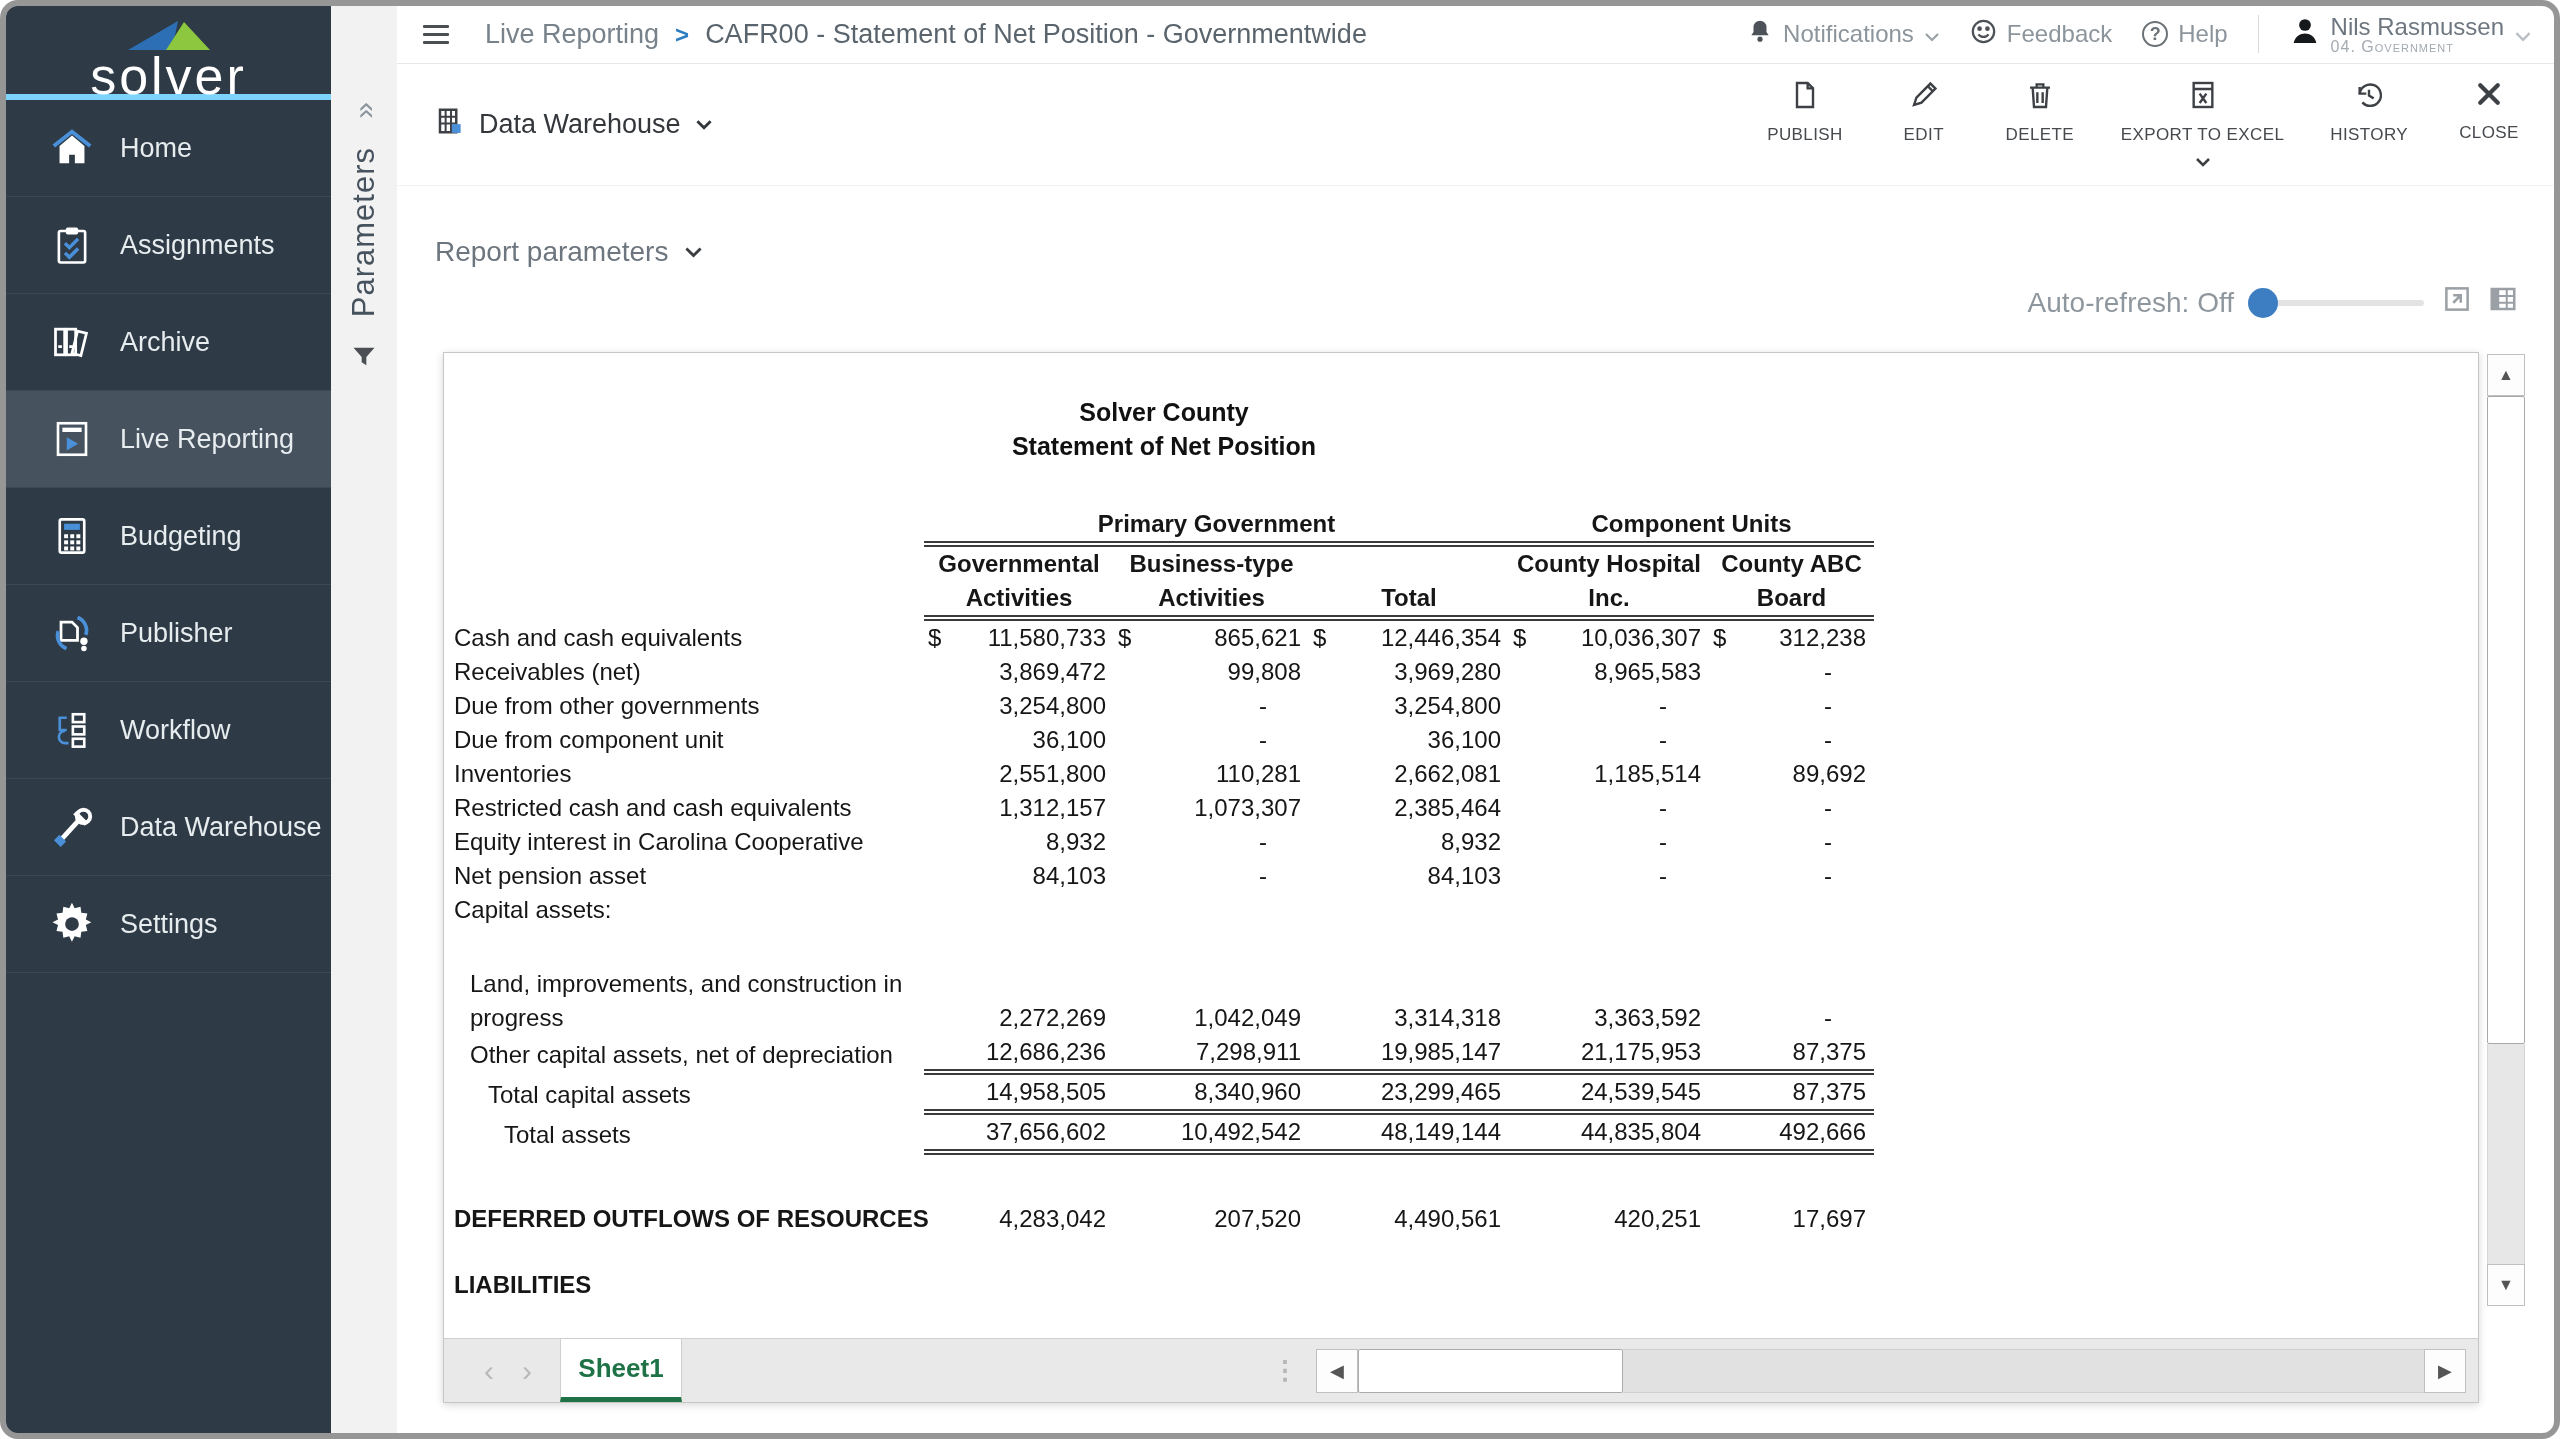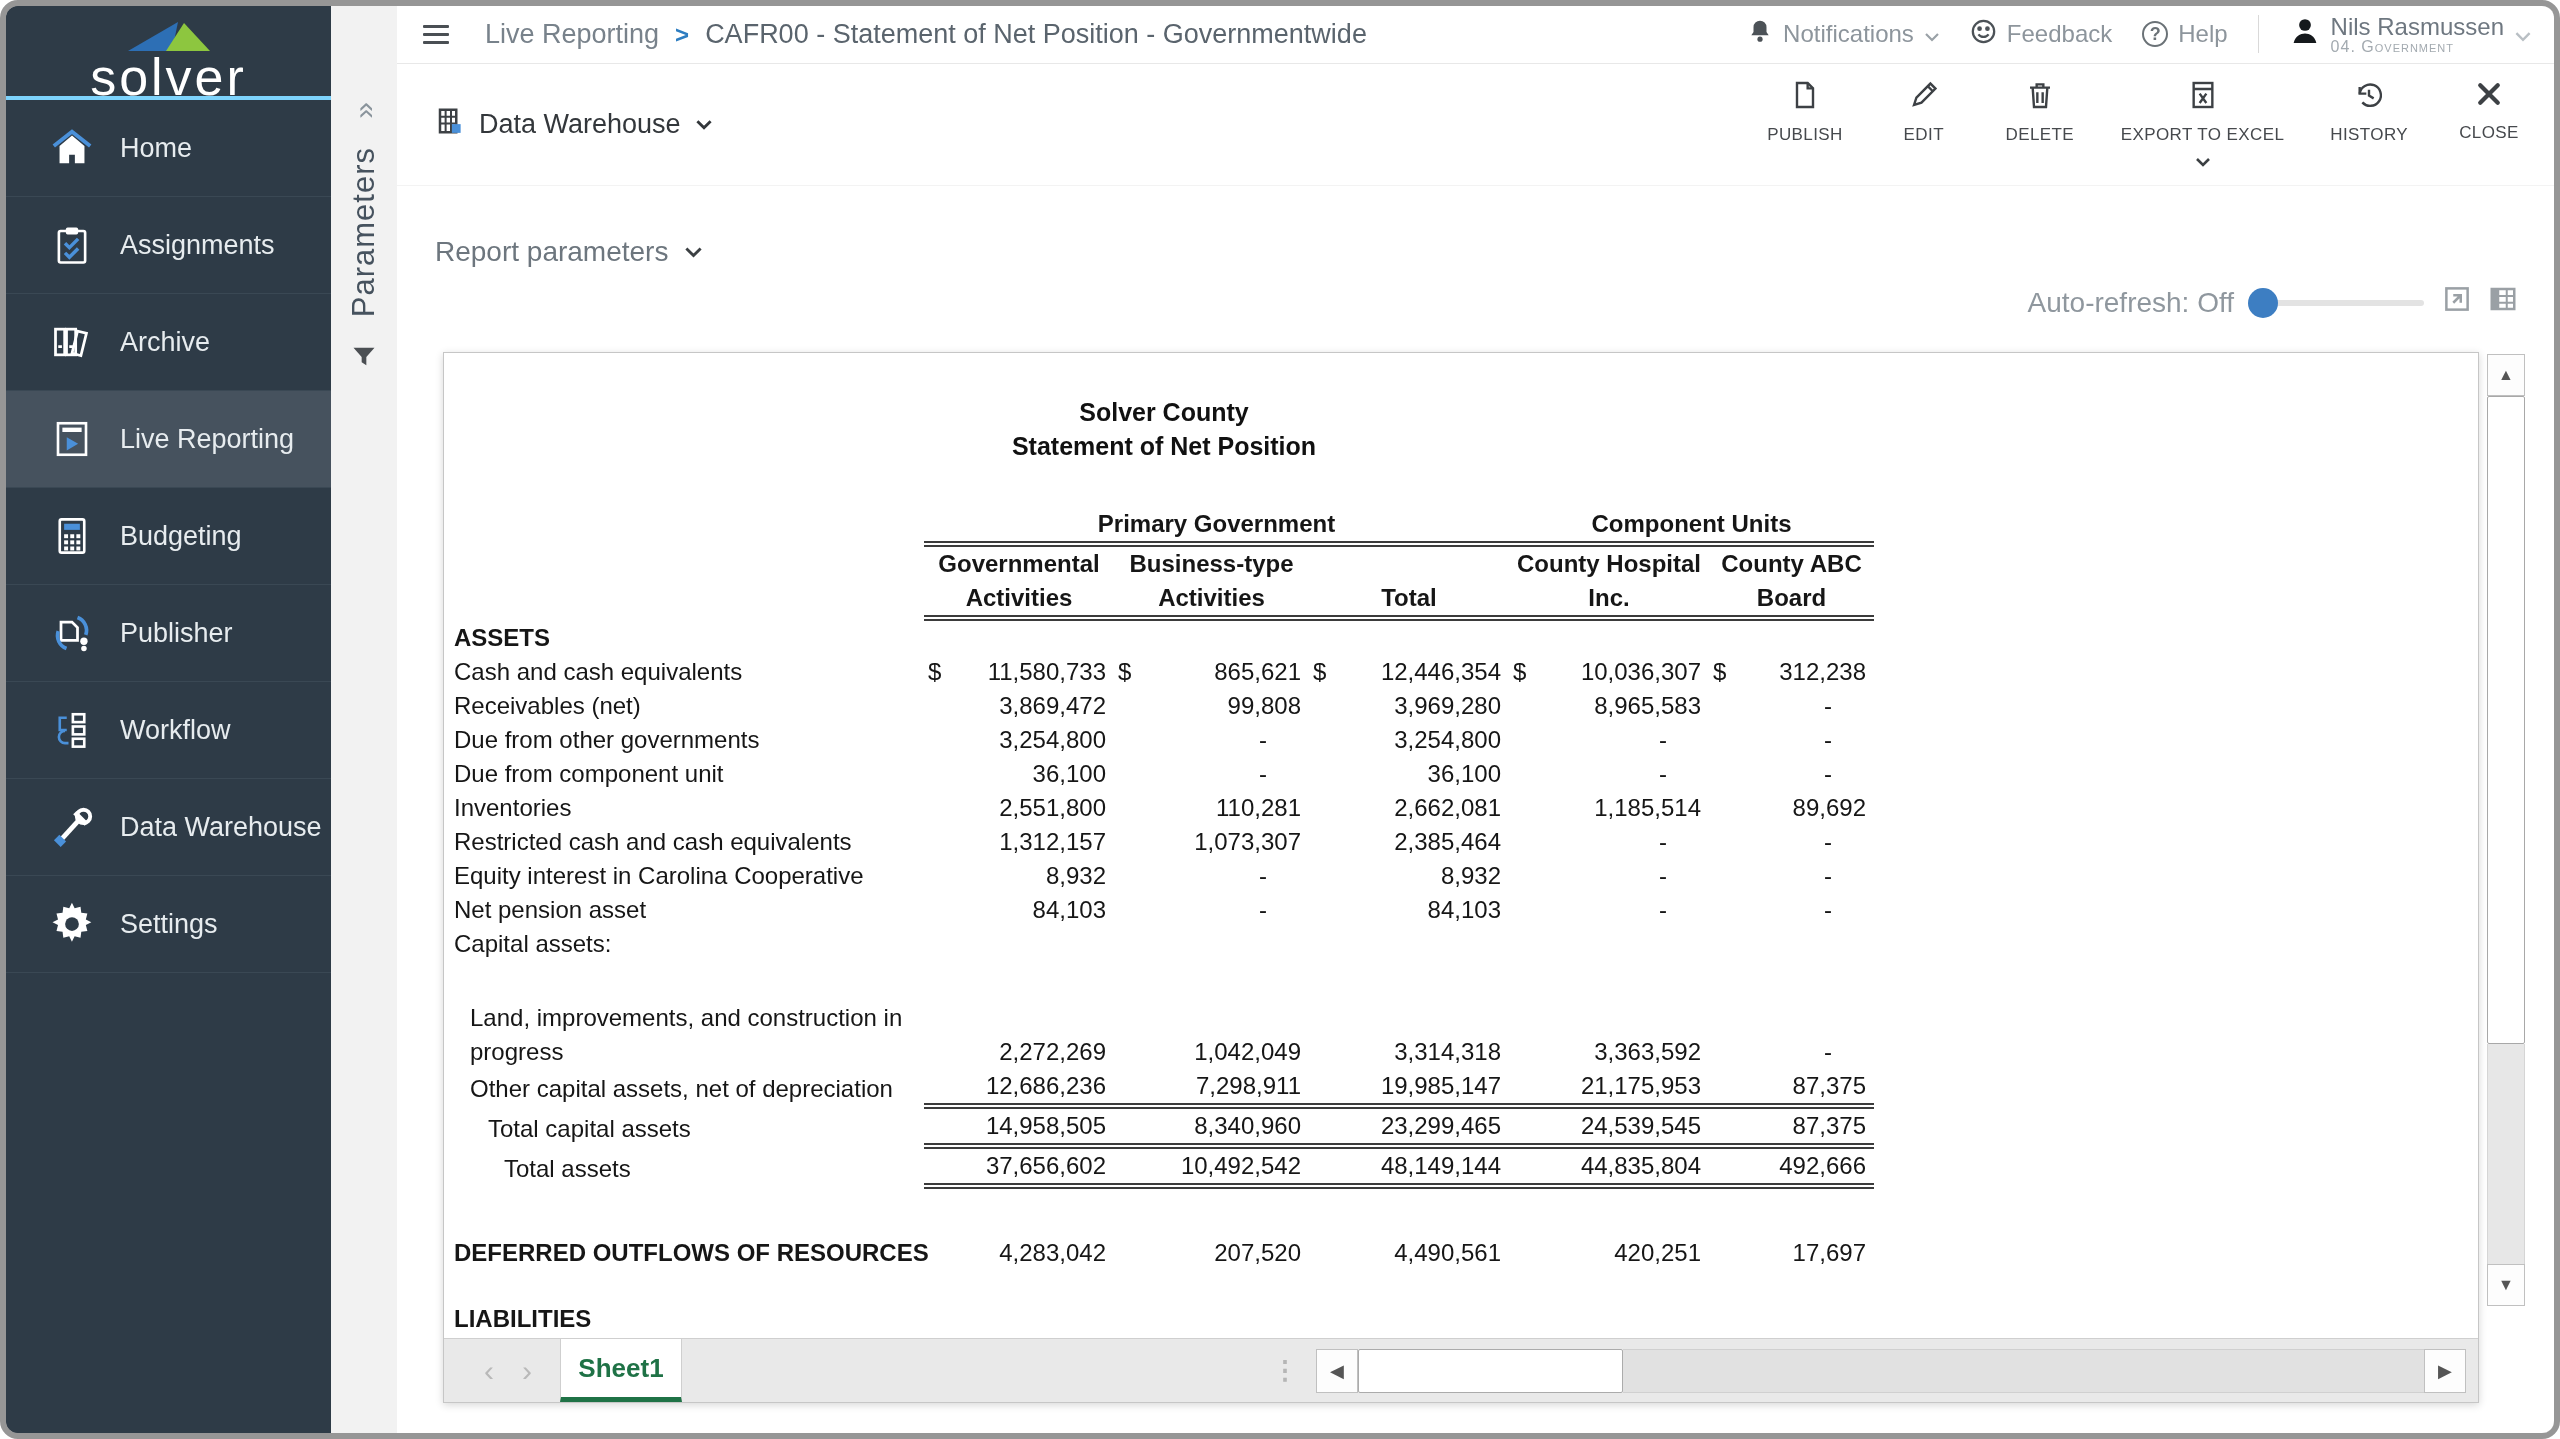--- a/index.html
+++ b/index.html
@@ -1,21 +1,21 @@
 <!DOCTYPE html>
 <html><head>
 <meta charset="utf-8">
 <style>
   html,body{margin:0;padding:0;background:#fff;font-family:"Liberation Sans",sans-serif;}
   *{box-sizing:border-box;}
   .frame{position:relative;width:2560px;height:1439px;border:6px solid #969696;box-shadow:inset 0 0 0 3px #6d6d6d;border-radius:18px;overflow:hidden;background:#fff;}
 
   
   .sidebar{position:absolute;left:0;top:0;bottom:0;width:325px;background:#2e3b47;color:#e7ecef;}
-  .logo-block{height:94px;display:flex;align-items:center;justify-content:center;border-bottom:4px solid #7dd3fc;}
+  .logo-block{height:94px;display:flex;align-items:center;justify-content:center;border-bottom:6px solid #7dd3fc;}
   .logo{display:flex;flex-direction:column;align-items:center;margin-top:14px;}
   .logo-text{font-size:52px;letter-spacing:3px;color:#fff;line-height:40px;font-weight:400;}
   .nav-item{height:97px;display:flex;align-items:center;border-bottom:1px solid #3a4854;cursor:pointer;}
   .nav-item.active{background:#46525e;}
   .nav-icon{width:60px;margin-left:36px;display:flex;align-items:center;justify-content:center;}
   .nav-label{margin-left:18px;font-size:27px;color:#e7ecef;}
 
   
   .param-rail{position:absolute;left:325px;top:0;bottom:0;width:66px;background:#f2f2f2;display:flex;flex-direction:column;align-items:center;}
   .rail-chev{margin-top:96px;font-size:30px;color:#8a949c;writing-mode:vertical-rl;transform:rotate(180deg);}
@@ -409,23 +409,20 @@
                 <td></td>
                 <td class="sub">Governmental<br>Activities</td>
                 <td class="sub">Business-type<br>Activities</td>
                 <td class="sub">Total</td>
                 <td class="sub">County Hospital<br>Inc.</td>
                 <td class="sub">County ABC<br>Board</td>
               </tr>
             </thead>
             <tbody>
               <tr>
-                <td class="lab ind0 b" colspan="6">ASSETS</td>
-              </tr>
-              <tr>
                 <td class="lab ind0">Cash and cash equivalents</td>
                 <td class="num">
                   <div class="cellflex">
                     <span class="cur">$</span>
                     <span class="val">11,580,733</span>
                   </div>
                 </td>
                 <td class="num">
                   <div class="cellflex">
                     <span class="cur">$</span>

